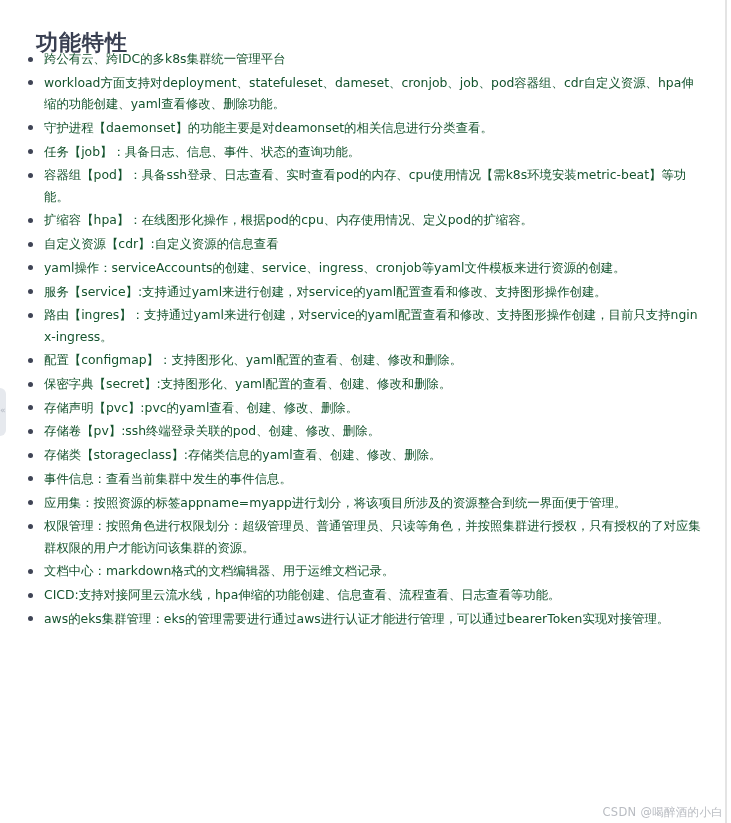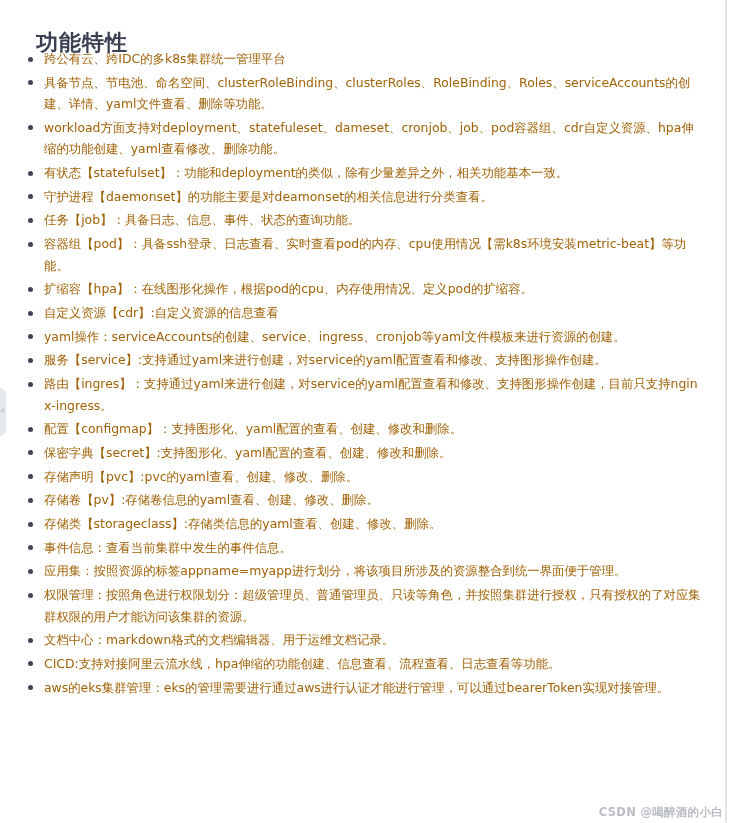--- a/index.html
+++ b/index.html
@@ -39,21 +39,21 @@
       margin: 0;
       padding: 0 0 0 44px;
       width: 660px;
       list-style: none;
     }
     ul.features li {
       position: relative;
       font-size: 12.4px;
       line-height: 21.5px;
       margin: 0 0 2.2px 0;
-      color: #a16207;
+      color: #14532d;
       word-break: break-all;
     }
     ul.features li::before {
       content: "";
       position: absolute;
       left: -16px;
       top: 8.5px;
       width: 5px;
       height: 5px;
       border-radius: 50%;
@@ -83,45 +83,42 @@
       font-size: 9px;
       color: #b0b6c0;
     }
     .watermark {
       position: absolute;
       right: 8px;
       bottom: 3px;
       font-size: 11.5px;
       color: #b9bcc2;
       letter-spacing: 0.3px;
-      font-weight: bold;
     }
   </style>
 </head>
 <body>
 
 <div class="article">
   <h2 class="title">功能特性</h2>
   <ul class="features">
     <li>跨公有云、跨IDC的多k8s集群统一管理平台</li>
-    <li>具备节点、节电池、命名空间、clusterRoleBinding、clusterRoles、RoleBinding、Roles、serviceAccounts的创建、详情、yaml文件查看、删除等功能。</li>
     <li>workload方面支持对deployment、statefuleset、dameset、cronjob、job、pod容器组、cdr自定义资源、hpa伸缩的功能创建、yaml查看修改、删除功能。</li>
-    <li>有状态【statefulset】：功能和deployment的类似，除有少量差异之外，相关功能基本一致。</li>
     <li>守护进程【daemonset】的功能主要是对deamonset的相关信息进行分类查看。</li>
     <li>任务【job】：具备日志、信息、事件、状态的查询功能。</li>
     <li>容器组【pod】：具备ssh登录、日志查看、实时查看pod的内存、cpu使用情况【需k8s环境安装metric-beat】等功能。</li>
     <li>扩缩容【hpa】：在线图形化操作，根据pod的cpu、内存使用情况、定义pod的扩缩容。</li>
     <li>自定义资源【cdr】:自定义资源的信息查看</li>
     <li>yaml操作：serviceAccounts的创建、service、ingress、cronjob等yaml文件模板来进行资源的创建。</li>
     <li>服务【service】:支持通过yaml来进行创建，对service的yaml配置查看和修改、支持图形操作创建。</li>
     <li>路由【ingres】：支持通过yaml来进行创建，对service的yaml配置查看和修改、支持图形操作创建，目前只支持nginx-ingress。</li>
     <li>配置【configmap】：支持图形化、yaml配置的查看、创建、修改和删除。</li>
     <li>保密字典【secret】:支持图形化、yaml配置的查看、创建、修改和删除。</li>
     <li>存储声明【pvc】:pvc的yaml查看、创建、修改、删除。</li>
-    <li>存储卷【pv】:存储卷信息的yaml查看、创建、修改、删除。</li>
+    <li>存储卷【pv】:ssh终端登录关联的pod、创建、修改、删除。</li>
     <li>存储类【storageclass】:存储类信息的yaml查看、创建、修改、删除。</li>
     <li>事件信息：查看当前集群中发生的事件信息。</li>
     <li>应用集：按照资源的标签appname=myapp进行划分，将该项目所涉及的资源整合到统一界面便于管理。</li>
     <li>权限管理：按照角色进行权限划分：超级管理员、普通管理员、只读等角色，并按照集群进行授权，只有授权的了对应集群权限的用户才能访问该集群的资源。</li>
     <li>文档中心：markdown格式的文档编辑器、用于运维文档记录。</li>
     <li>CICD:支持对接阿里云流水线，hpa伸缩的功能创建、信息查看、流程查看、日志查看等功能。</li>
     <li>aws的eks集群管理：eks的管理需要进行通过aws进行认证才能进行管理，可以通过bearerToken实现对接管理。</li>
   </ul>
 </div>
 

